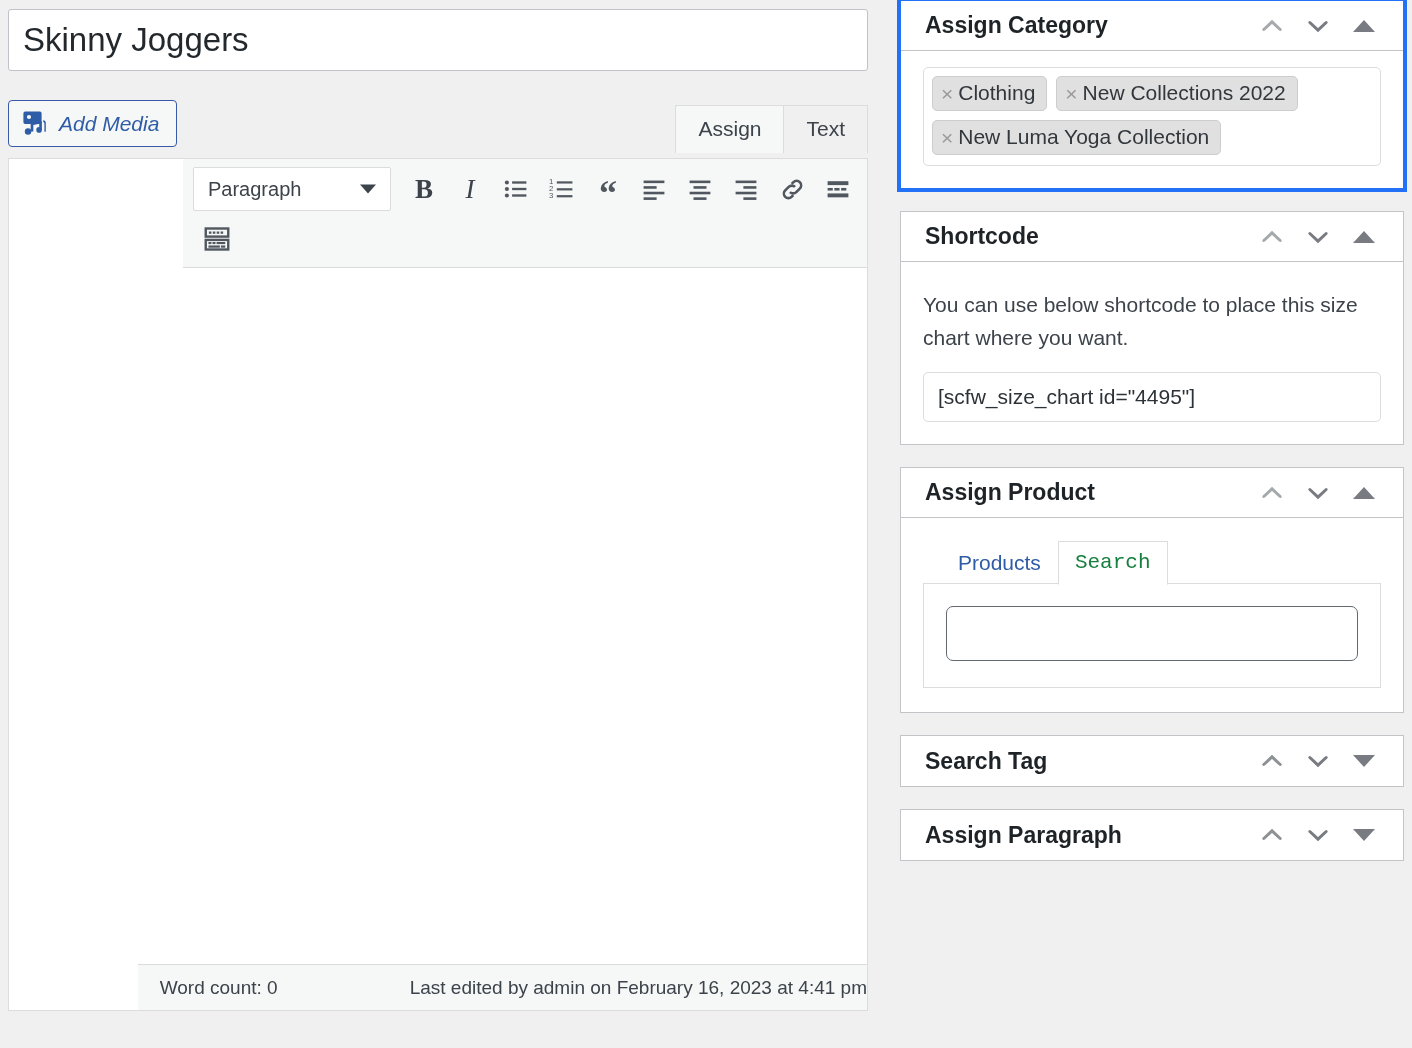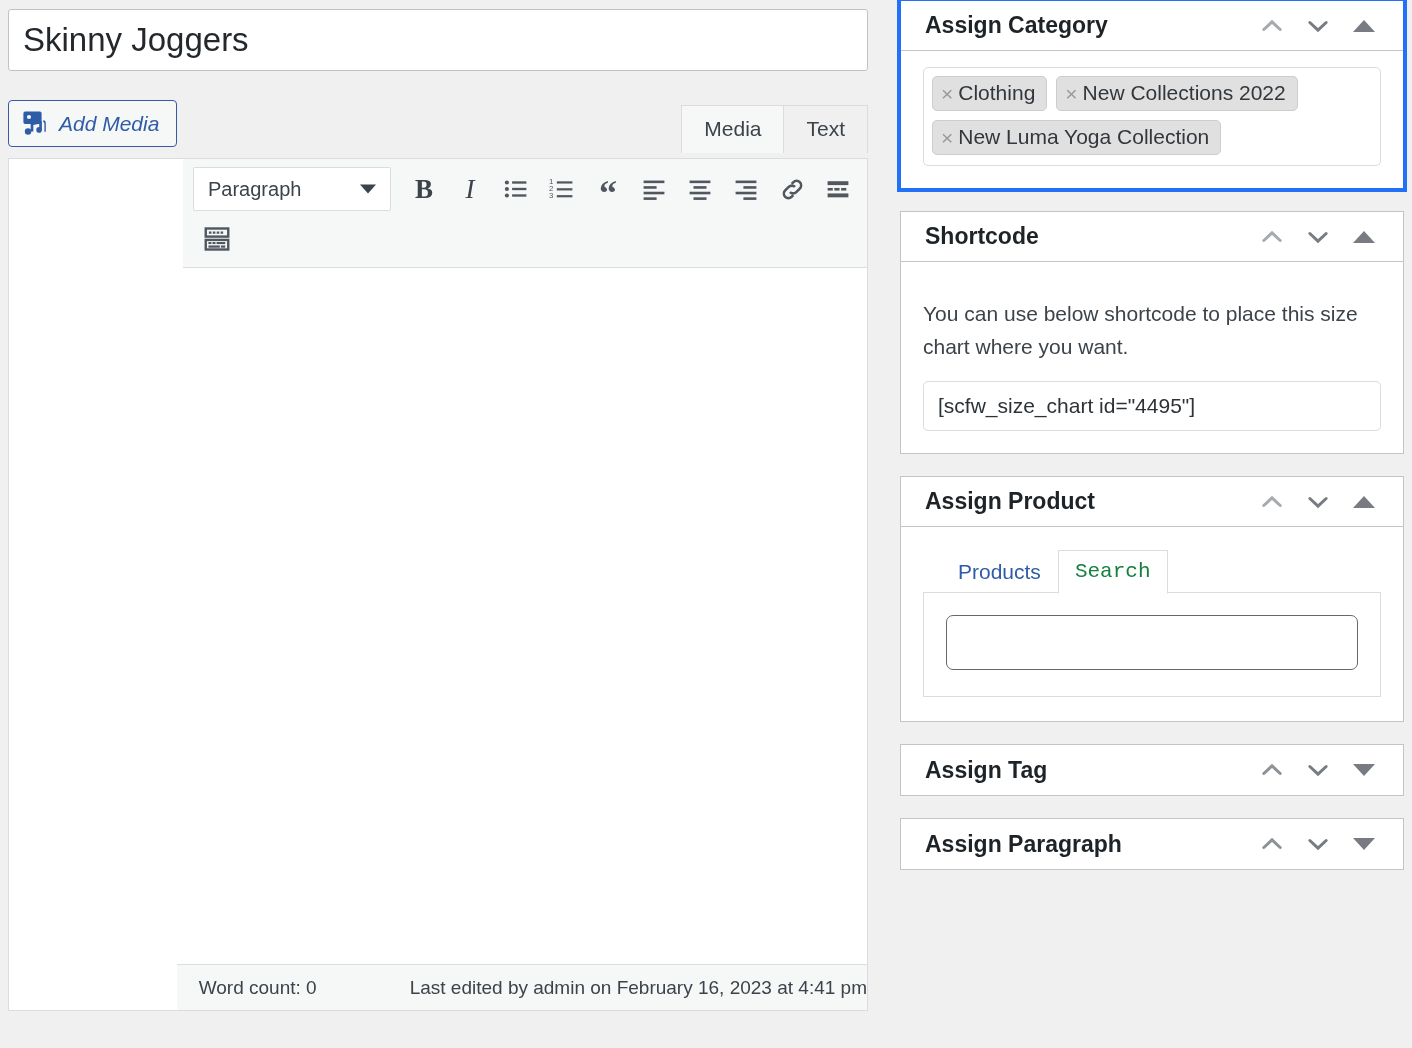--- a/index.html
+++ b/index.html
@@ -85,21 +85,21 @@
   .editor-canvas { flex: 1; background: #fff; position: relative; overflow: hidden; }
   .post-photo {
     position: absolute; left: 120px; top: 55px;
     width: 290px; height: 528px;
   }
   .status-bar {
     height: 46px; border-top: 1px solid #dcdcde; background: #f6f7f7;
     display: flex; align-items: center; font-size: 19px; color: #3c434a; gap: 32px;
   }
   .wordcount { padding-left: 22px; }
-  .lastedit { margin-left: 61px; }
+  .lastedit { margin-left: 100px; }
 
   
   .right-col { position: absolute; left: 900px; top: 0; width: 504px; }
   .postbox {
     background: #fff; border: 1px solid #c3c4c7; margin-bottom: 22px;
     position: relative;
   }
   .postbox.highlight {
     outline: 4px solid #2271f7; outline-offset: -1px;
     border-color: #2271f7;
@@ -127,21 +127,21 @@
   }
   .chiprow { display: flex; flex-wrap: wrap; gap: 9px; }
   .chip {
     display: inline-flex; align-items: center;
     background: #e0e0e0; border: 1px solid #cdcdcd; border-radius: 5px;
     padding: 4px 11px 5px 8px; font-size: 21px; color: #32373c;
     cursor: pointer;
   }
   .chip-x { color: #9a9a9a; font-size: 21px; margin-right: 5px; line-height: 1; }
 
-  .sc-text { font-size: 21px; color: #3c434a; line-height: 1.55; margin: 20px 0 18px; }
+  .sc-text { font-size: 21px; color: #3c434a; line-height: 1.55; margin: 11px 0 18px; }
   .sc-input {
     display: block; width: 100%; height: 50px;
     border: 1px solid #dcdcde; border-radius: 5px; background: #fff;
     font-size: 21px; color: #2c3338; padding: 0 14px;
     font-family: "Liberation Sans", sans-serif; outline: none;
   }
 
   .ap-body { padding: 22px 22px 24px; }
   .prod-tabs { display: flex; align-items: flex-start; padding-left: 18px; position: relative; z-index: 2; }
   .ptab {
@@ -183,21 +183,21 @@
             <path d="M2.25 1h10.5A1.25 1.25 0 0 1 14 2.25v6.5A1.25 1.25 0 0 1 12.75 10H2.25A1.25 1.25 0 0 1 1 8.75v-6.5A1.25 1.25 0 0 1 2.25 1zM5 3.5a1.5 1.5 0 1 0 0 3 1.5 1.5 0 0 0 0-3z"></path>
             <path d="M15 7.5h1.2l.8 1.2v6.8h-1V9.4l-1-1.4V7.5z"></path>
             <circle cx="4.3" cy="15.4" r="2.3"></circle>
             <circle cx="12.2" cy="14.2" r="2"></circle>
             <path d="M6.2 15.4V9.6l8-1.6v6.2h-1.9V9.9l-4.2.85v4.65H6.2z"></path>
           </svg>
         </span>
         <span>Add Media</span>
       </div>
       <div class="ed-tabs">
-        <div class="ed-tab active">Media</div>
+        <div class="ed-tab active">Assign</div>
         <div class="ed-tab">Text</div>
       </div>
     </div>
 
     <div class="editor-box">
 
       <div class="mce-toolbar">
         <div class="trow">
 
           <div class="sel-paragraph">
@@ -466,21 +466,21 @@
           <div class="ptab active">Search</div>
         </div>
         <div class="prod-panel">
           <input class="prod-search" type="text" placeholder="" style="">
         </div>
       </div>
     </div>
 
     <div class="postbox closed">
       <div class="pb-header">
-        <span class="pb-title">Assign Tag</span>
+        <span class="pb-title">Search Tag</span>
         <span class="pb-ctrl">
           <svg class="chev" width="28" height="28" viewBox="0 0 24 24" fill="none" stroke="#8e9295" stroke-width="2.6" stroke-linecap="round">
               <polyline points="5,15 12,8.5 19,15"></polyline>
             </svg>
         </span>
         <span class="pb-ctrl">
           <svg class="chev" width="28" height="28" viewBox="0 0 24 24" fill="none" stroke="#787c82" stroke-width="2.6" stroke-linecap="round">
               <polyline points="5,9 12,15.5 19,9"></polyline>
             </svg>
         </span>

